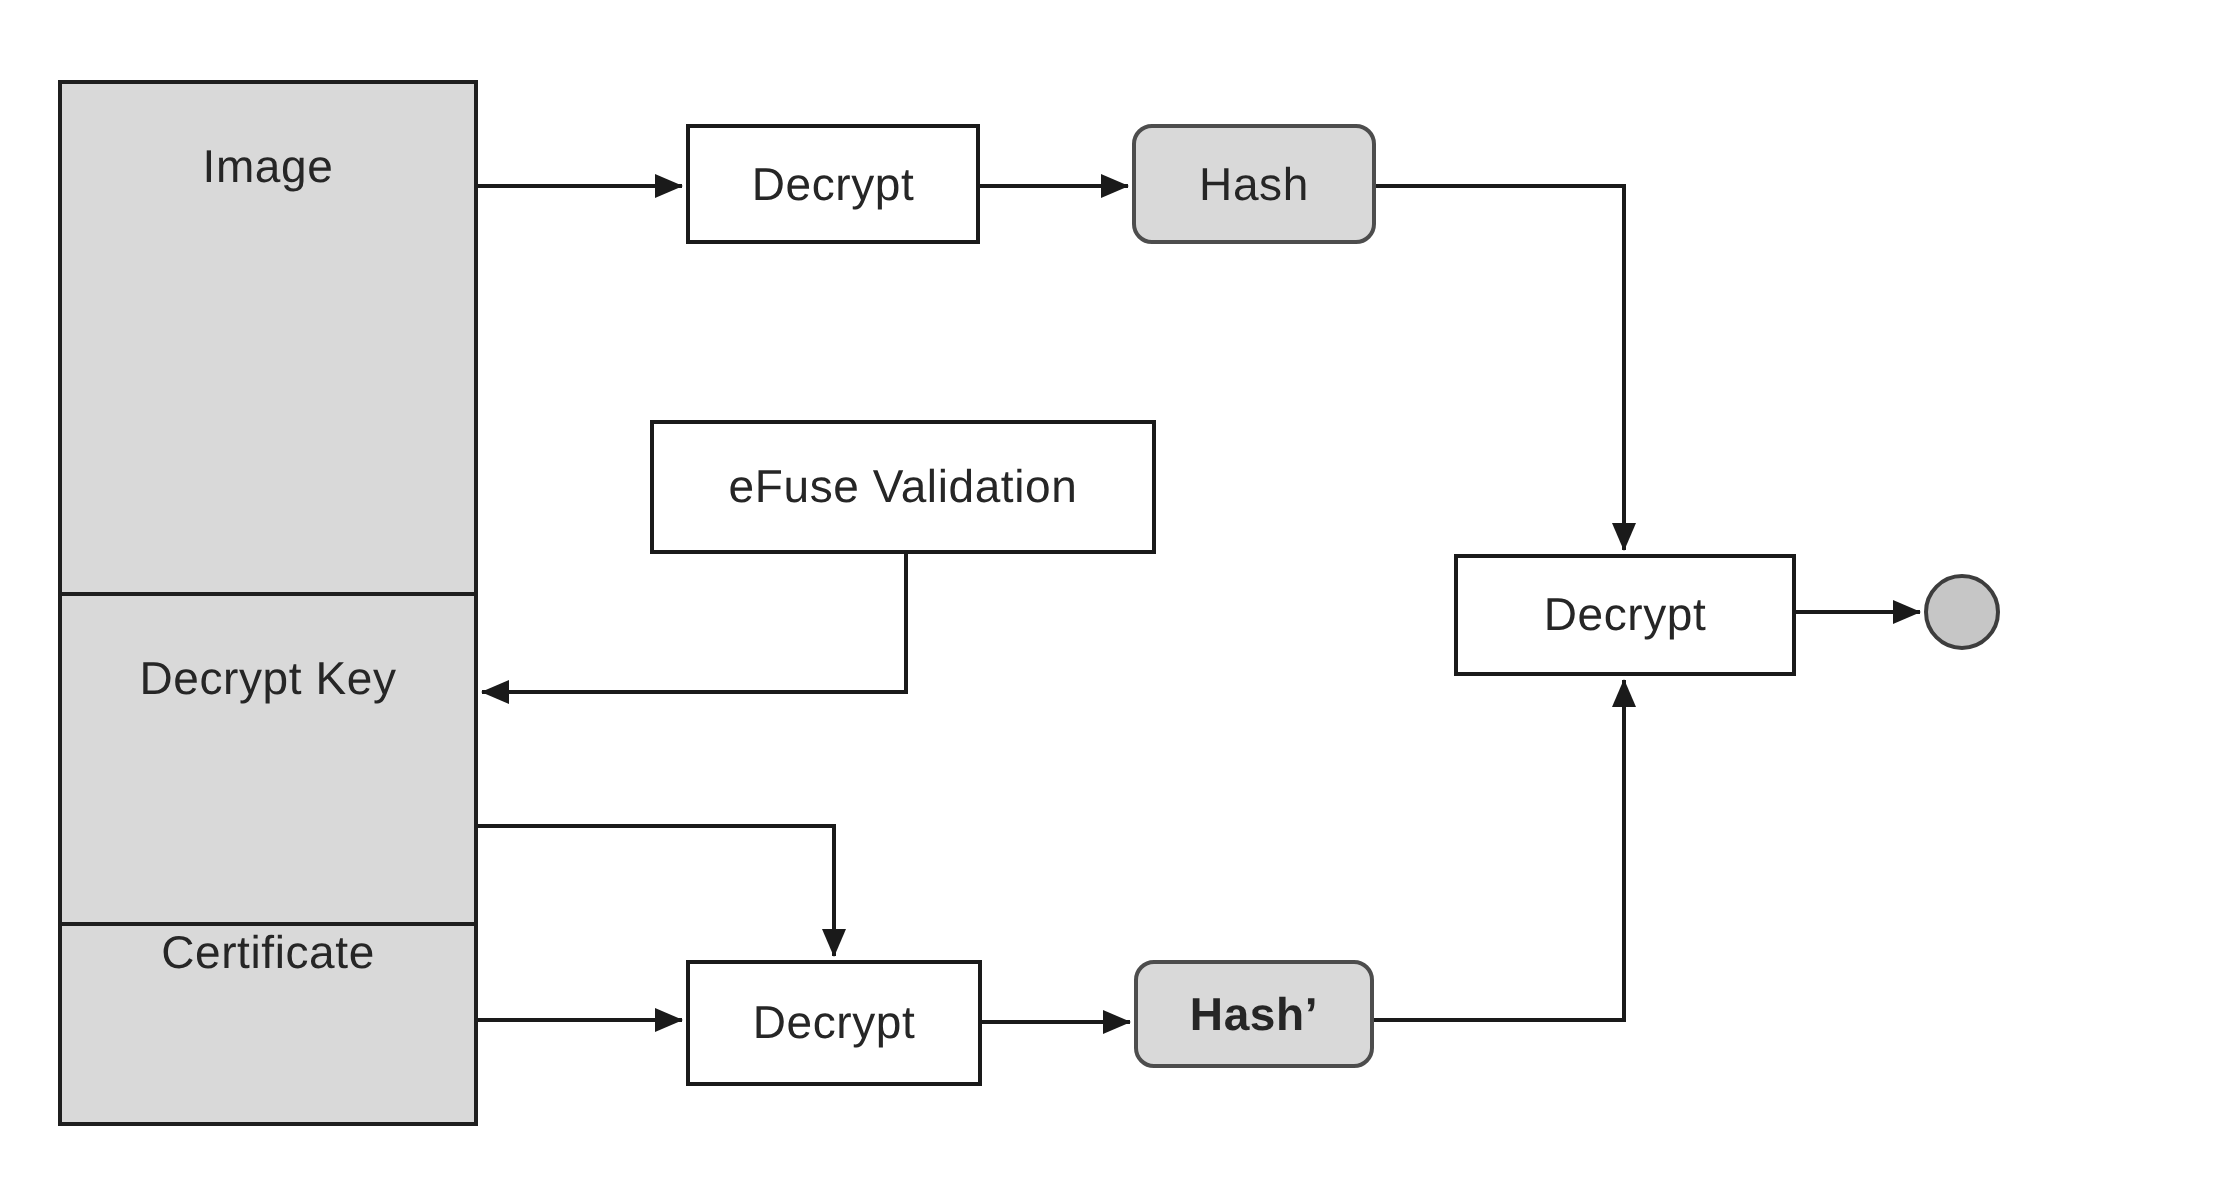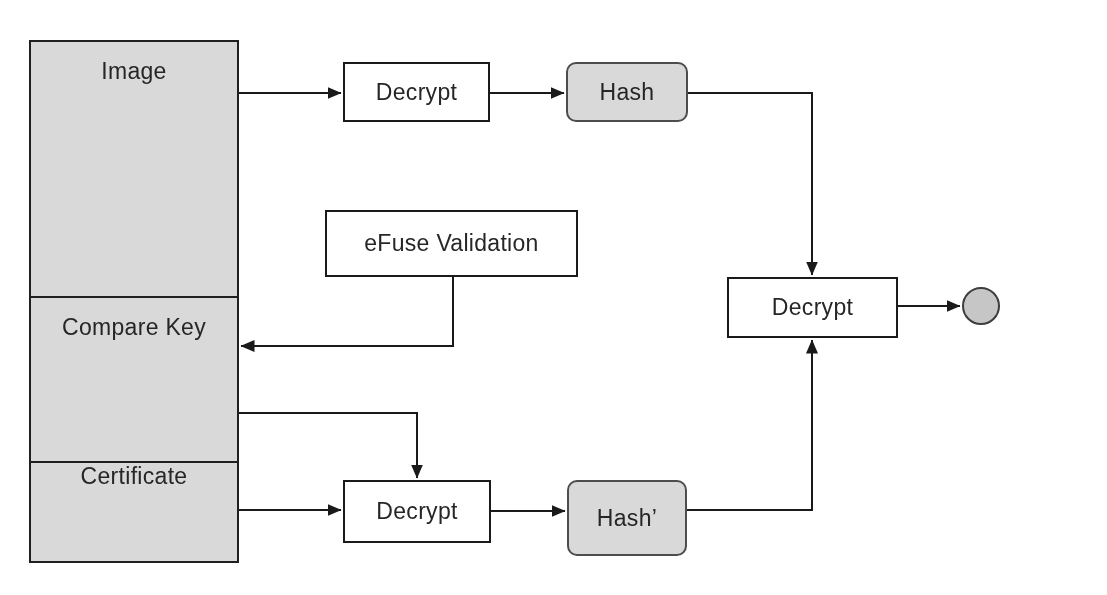--- a/index.html
+++ b/index.html
@@ -55,31 +55,31 @@
     z-index: 2;
   }
   .stack-section {
     box-sizing: border-box;
     display: flex;
     align-items: flex-start;
     justify-content: center;
     font-size: 23px;
     letter-spacing: 0.3px;
   }
-  .stack-section .sec-label { padding-top: 16px; }
+  .stack-section .sec-label { padding-top: 28px; }
   #section-image       { height: 254px; }
   #section-public-key  { height: 165px; border-top: 2px solid #1f1f1f; }
   #section-certificate { flex: 1;       border-top: 2px solid #1f1f1f; }
   #section-certificate .sec-label { padding-top: 0; text-align: right; }
 
   #node-digest   { left: 343px; top: 62px;  width: 147px; height: 60px; }
   #node-hash     { left: 566px; top: 62px;  width: 122px; height: 60px; }
   #node-efuse    { left: 325px; top: 210px; width: 253px; height: 67px; }
   #node-decrypt  { left: 343px; top: 480px; width: 148px; height: 63px; }
-  #node-hashp    { left: 567px; top: 480px; width: 120px; height: 76px; }
+  #node-hashp    { left: 567px; top: 480px; width: 120px; height: 54px; font-weight: bold; }
   #node-compare  { left: 727px; top: 277px; width: 171px; height: 61px; }
 
   #result-dot {
     position: absolute;
     left: 962px; top: 287px;
     width: 38px; height: 38px;
     box-sizing: border-box;
     background: #c6c6c6;
     border: 2px solid #3d3d3d;
     border-radius: 50%;
@@ -118,21 +118,21 @@
       <polyline points="687,510 812,510 812,340" marker-end="url(#ah)"></polyline>
       <polyline points="898,306 960,306" marker-end="url(#ah)"></polyline>
     </g>
   </svg>
 
   <div id="stack">
     <div class="stack-section" id="section-image">
       <span class="sec-label">Image</span>
     </div>
     <div class="stack-section" id="section-public-key">
-      <span class="sec-label">Compare Key</span>
+      <span class="sec-label">Decrypt Key</span>
     </div>
     <div class="stack-section" id="section-certificate">
       <span class="sec-label">Certificate</span>
     </div>
   </div>
 
   <div class="node white-box" id="node-digest">Decrypt</div>
 
   <div class="node gray-round" id="node-hash">Hash</div>
 

